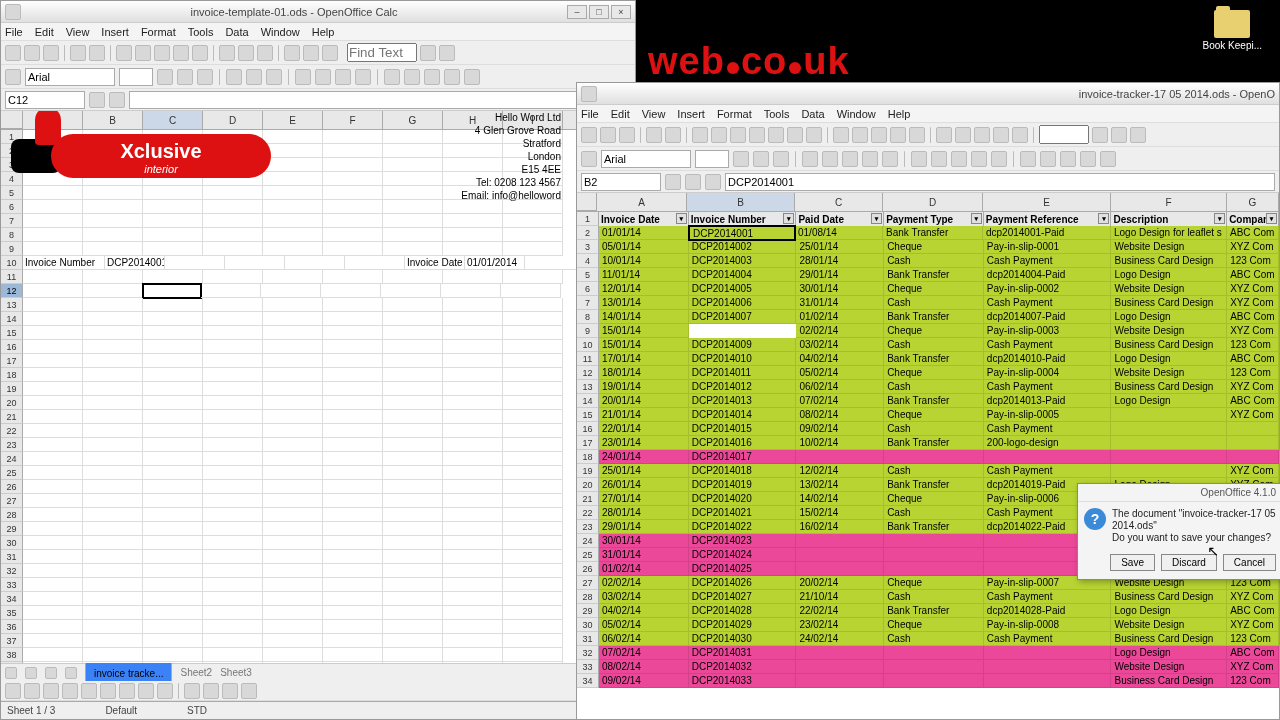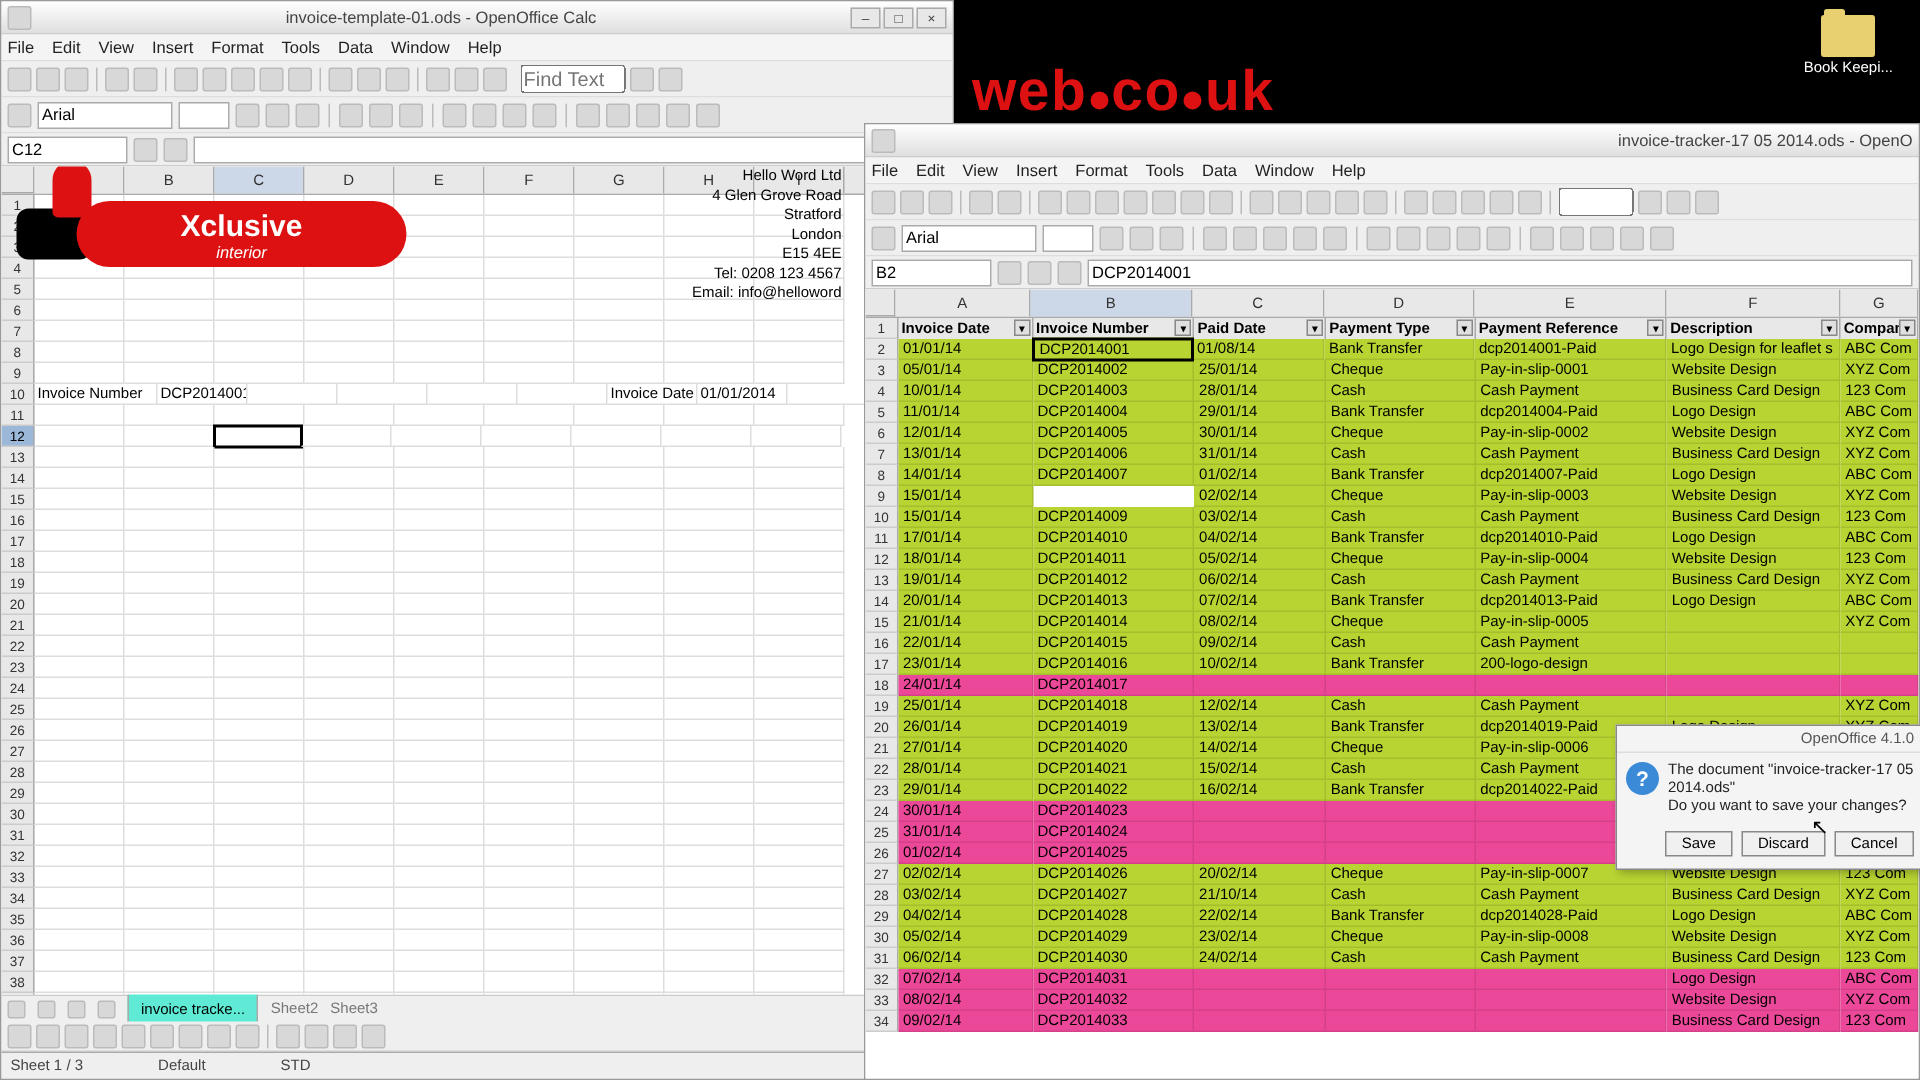--- a/index.html
+++ b/index.html
@@ -24,21 +24,21 @@
 .ch{height:18px;border-right:1px solid #aaa;display:flex;align-items:center;justify-content:center;font-size:10px;color:#333;background:#e8e8e8}
 .ch.sel{background:#ccd8e8}
 .rows{display:flex;flex-direction:column}
 .row{display:flex;height:14px}
 .rh{width:22px;background:#e8e8e8;border-right:1px solid #aaa;border-bottom:1px solid #ccc;display:flex;align-items:center;justify-content:center;font-size:9px;color:#333}
 .rh.sel{background:#9bb8d8;color:#000}
 .cell{border-right:1px solid #ddd;border-bottom:1px solid #ddd;font-size:10px;padding:0 2px;display:flex;align-items:center;overflow:hidden;white-space:nowrap}
 .cell.sel{border:2px solid #000;margin:-1px}
 .statusb{height:18px;background:#efefef;border-top:1px solid #aaa;display:flex;align-items:center;padding:0 6px;font-size:10px;gap:50px;color:#444}
 .tabbar{height:18px;background:#efefef;border-top:1px solid #ccc;display:flex;align-items:center;padding:0 4px;gap:8px;font-size:10px}
-.tabbar .tab{padding:16px 8px;background:#5eead4;border:1px solid #aaa;border-bottom:none;cursor:pointer}
+.tabbar .tab{padding:16px 8px;background:#3b82f6;border:1px solid #aaa;border-bottom:none;cursor:pointer}
 
 .leftwin{left:0;top:0;width:636px;height:720px}
 .lefthdr{position:absolute;right:6px;top:0;text-align:right;font-size:10px;line-height:13px;color:#000}
 .logo{position:absolute;left:10px;top:0;width:260px;height:80px}
 .logo .bubble{position:absolute;left:40px;top:23px;width:220px;height:44px;background:#d11;border-radius:22px;color:#fff;display:flex;flex-direction:column;align-items:center;justify-content:flex-end;font-weight:bold;font-size:20px;line-height:18px}
 .logo .bubble small{font-size:11px;font-weight:normal;font-style:italic}
 .logo .chair{position:absolute;left:0;top:0;width:70px;height:70px}
 .logo .chair::before{content:'';position:absolute;left:0;top:28px;width:50px;height:34px;background:#000;border-radius:8px 0 8px 8px}
 .logo .chair::after{content:'';position:absolute;left:24px;top:-4px;width:26px;height:38px;background:#d11;border-radius:14px 14px 4px 4px}
 

